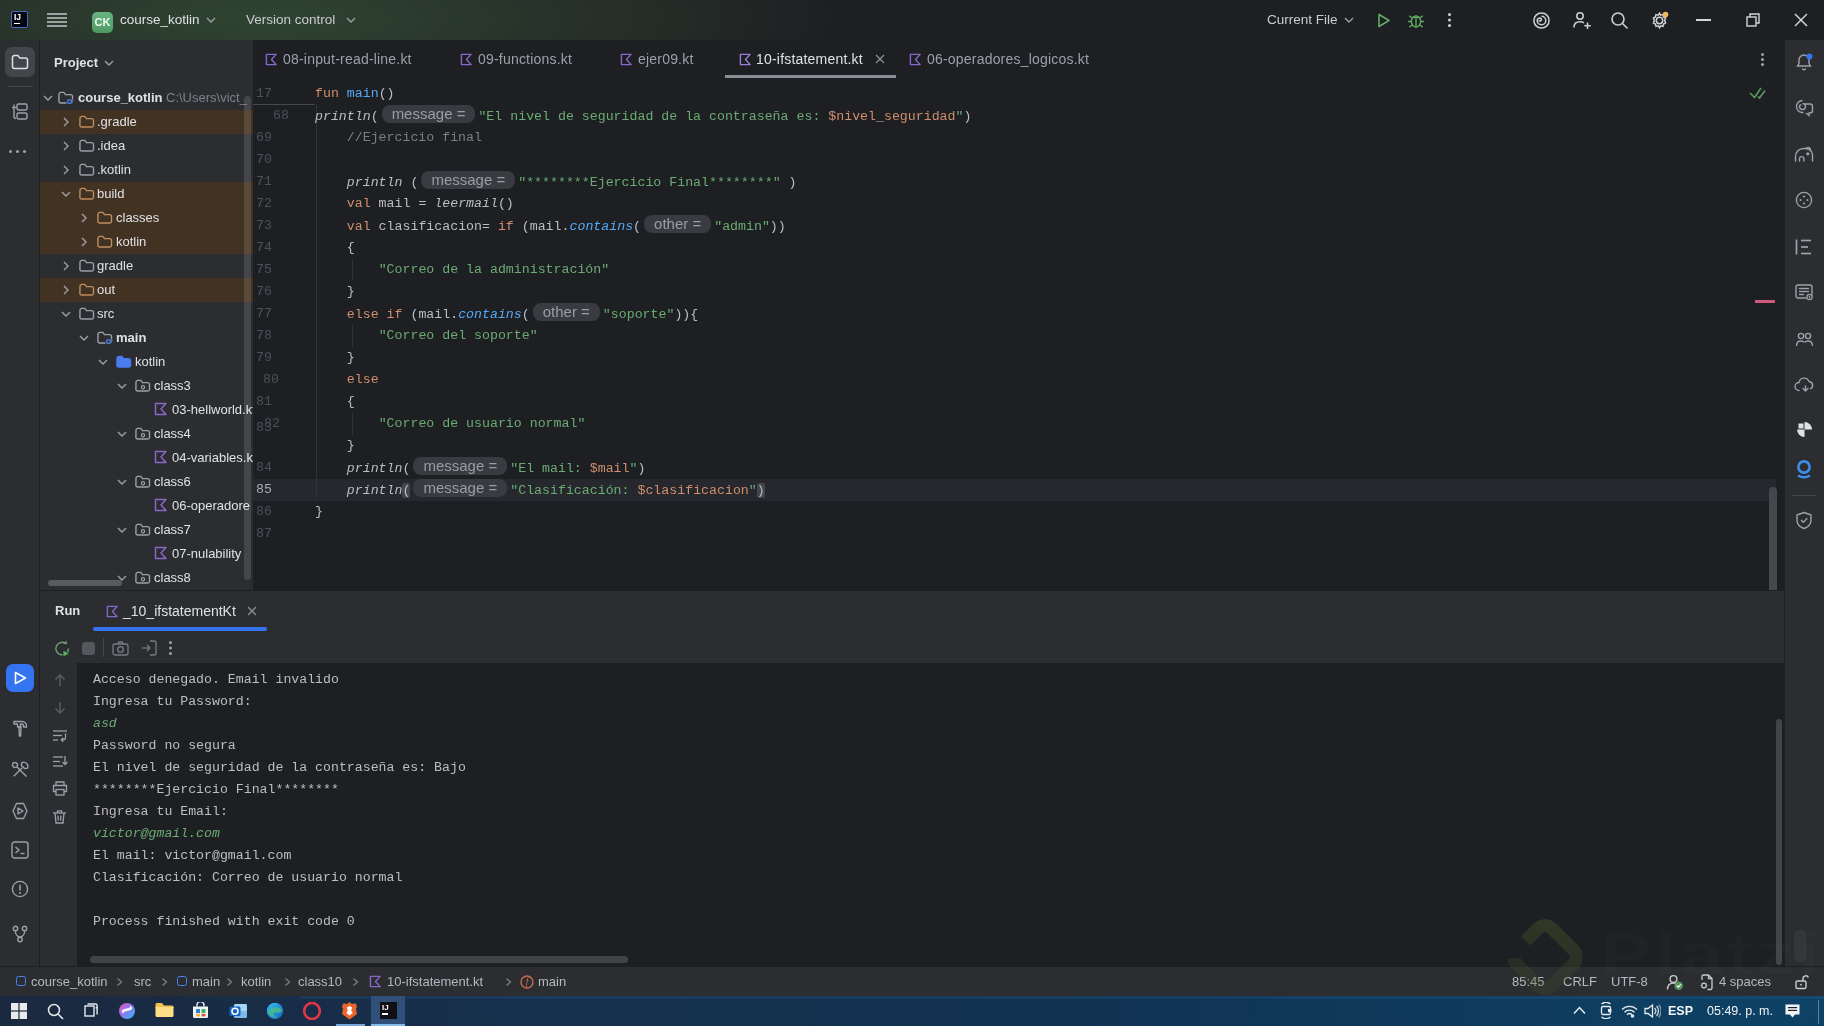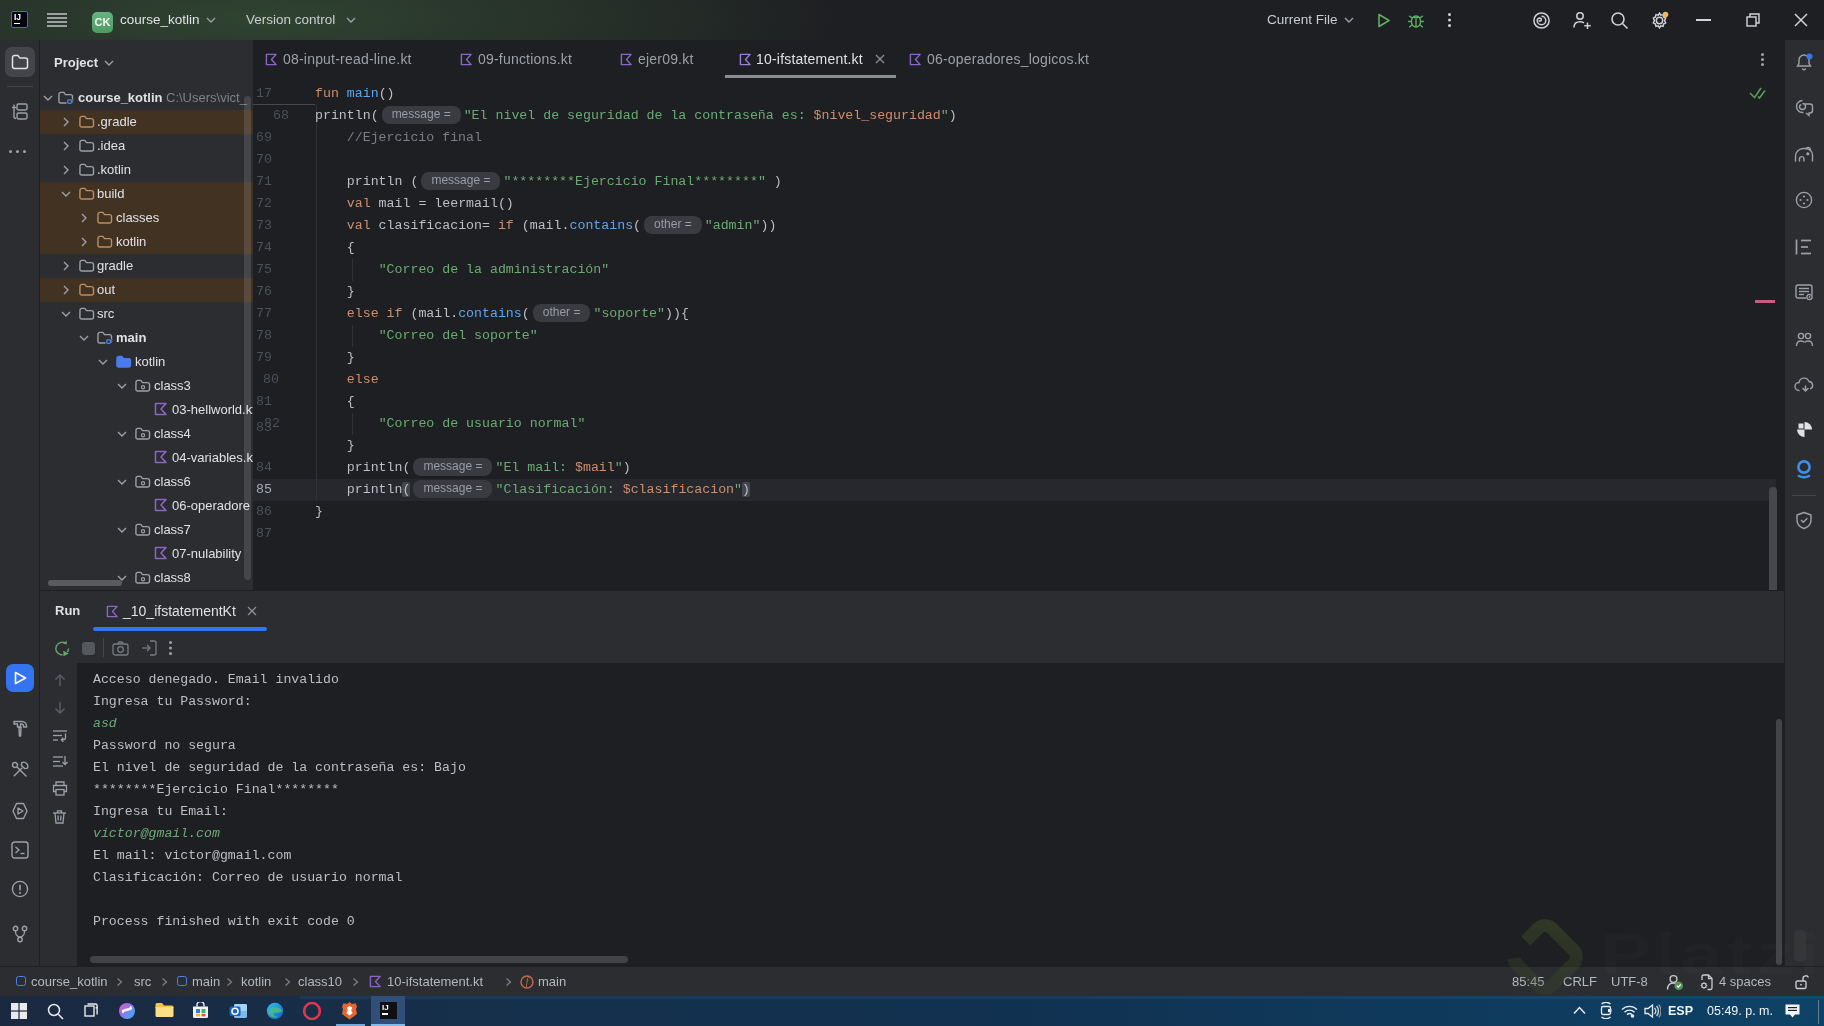--- a/index.html
+++ b/index.html
@@ -21,23 +21,23 @@
   #console { left:37px; top:72px; width:1707px; height:304px; background:#1e1f22; position:absolute; }
   #statusbar { left:0; top:966px; width:1824px; height:30px; background:#2b2d30; border-top:1px solid #1e1f22; }
   #taskbar { left:0; top:996px; width:1824px; height:30px;
     background:linear-gradient(90deg,#1b2940 0%, #15304d 30%, #113150 55%, #0f3a5c 80%, #0d4266 100%); }
   .treerow { position:absolute; height:24px; line-height:24px; color:#dfe1e5; font-size:13px; white-space:nowrap; }
   .brown { position:absolute; left:0; width:213px; height:24px; background:#423222; }
   .tabtext { color:#9da0a8; font-size:14px; letter-spacing:0.2px; }
   .code { font-family:"Liberation Mono", monospace; font-size:13.25px; line-height:22px; white-space:pre; color:#bcbec4; }
   .num { position:absolute; width:19px; text-align:right; color:#4b5059; font-family:"Liberation Mono", monospace; font-size:13.25px; line-height:22px; }
   .kw { color:#cf8e6d; } .str { color:#6aab73; } .fn { color:#56a8f5; } .cm { color:#7a7e85; }
-  .tpl { color:#cf8e6d; } .it { }
+  .tpl { color:#cf8e6d; } .it { font-style:italic; }
   .inlay { display:inline-block; background:#393b40; color:#999da4; font-family:"Liberation Sans",sans-serif;
-    font-size:12px; border-radius:8px; padding:1px 10px 2px 10px; margin:0 3px; line-height:15px; vertical-align:1px; }
+    font-size:15px; border-radius:8px; padding:1px 10px 2px 10px; margin:0 3px; line-height:15px; vertical-align:1px; }
   .pbox { background:#43464a; border-radius:2px; }
   .consoletext { font-family:"Liberation Mono", monospace; font-size:13.23px; line-height:22px; white-space:pre; color:#bcbec4; }
   .green { color:#6aab73; font-style:italic; }
 </style>
 </head>
 <body>
 
 <div class="abs" id="titlebar"></div>
 <div class="abs" id="titlegrad"></div>
 <div class="abs" id="tb-content" style="left:0;top:0;width:1824px;height:40px;">

